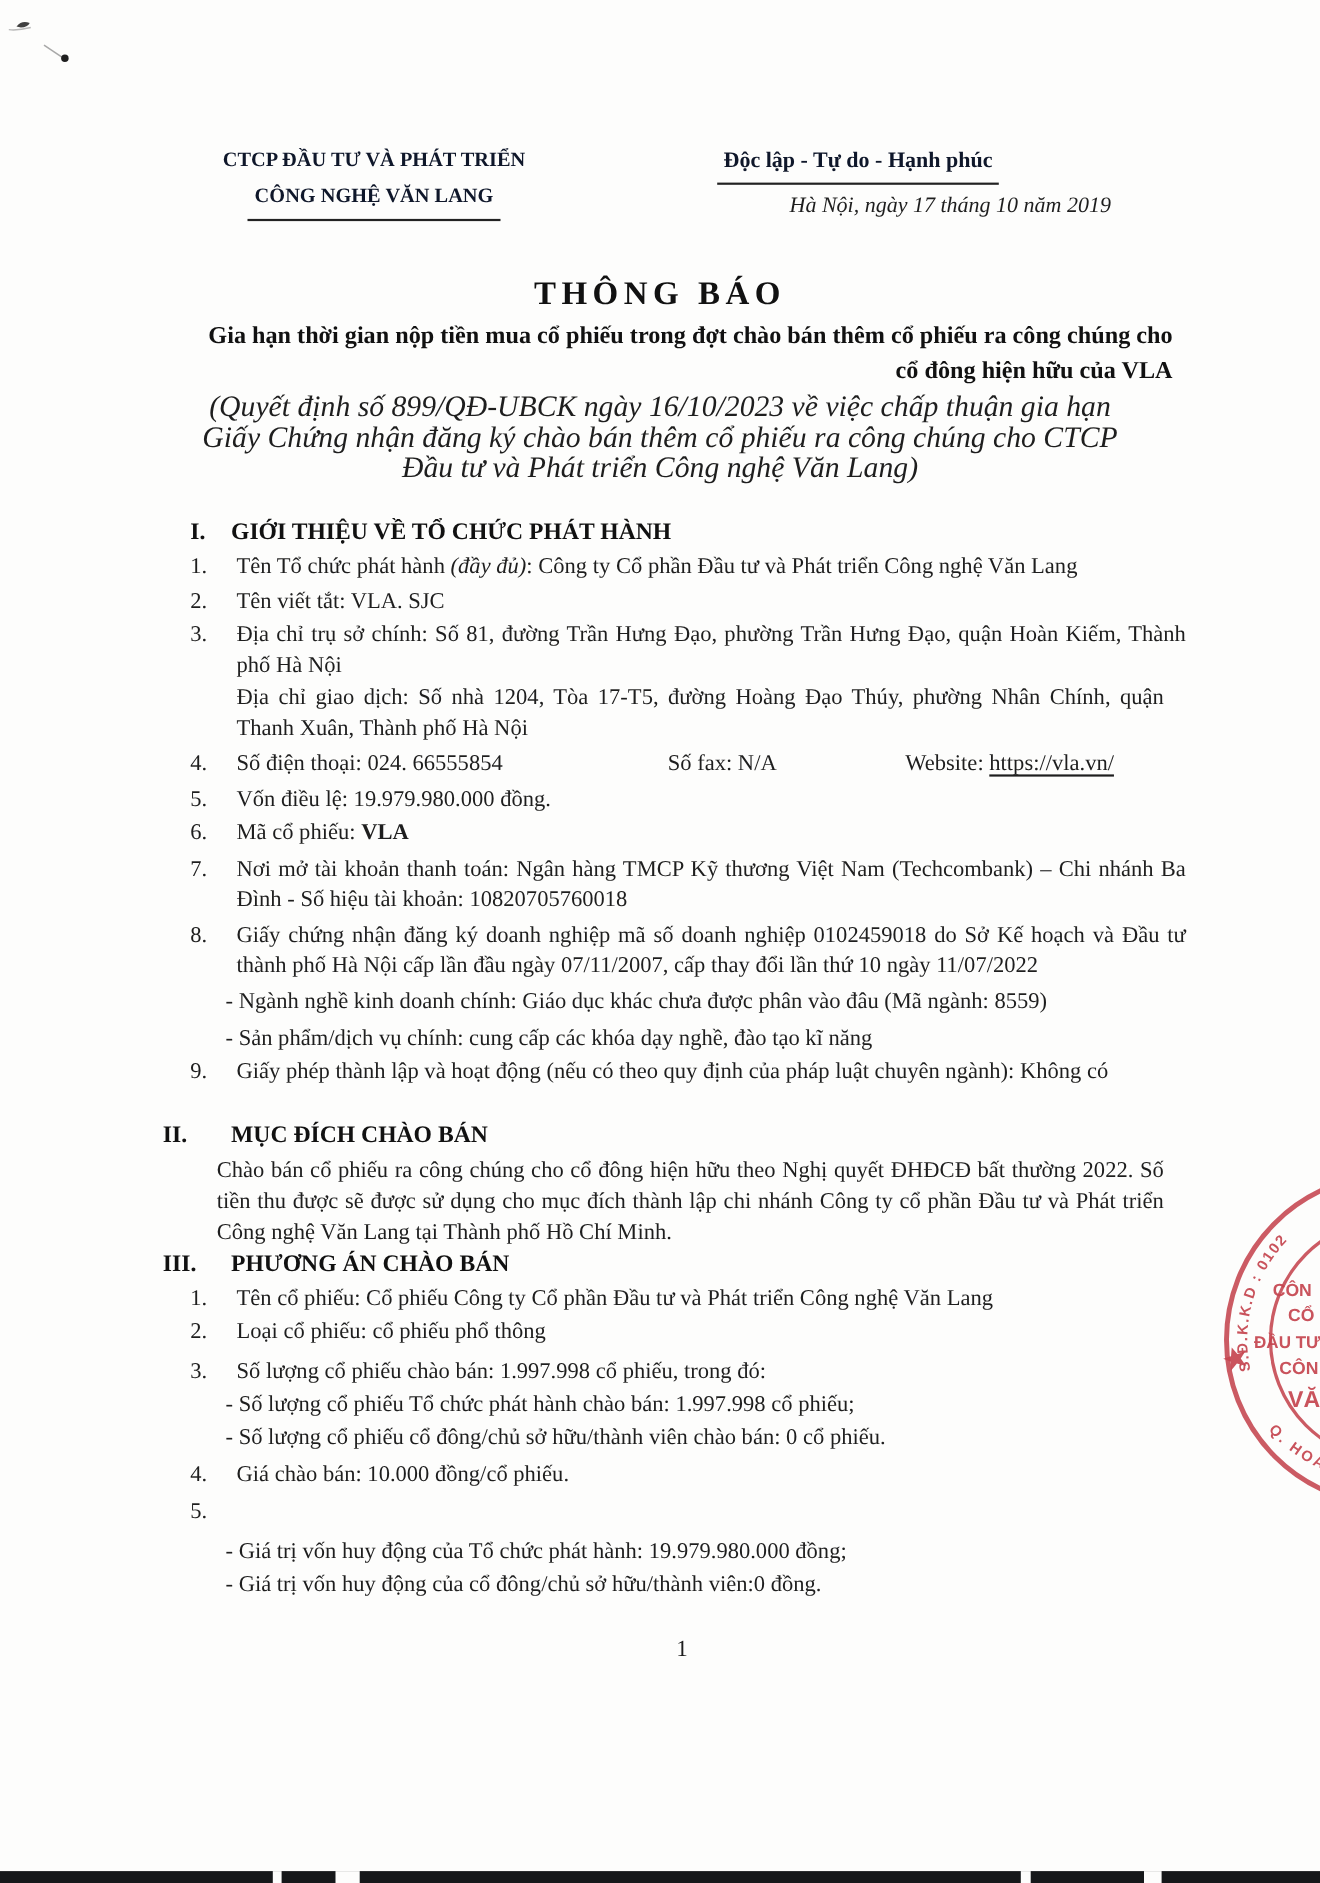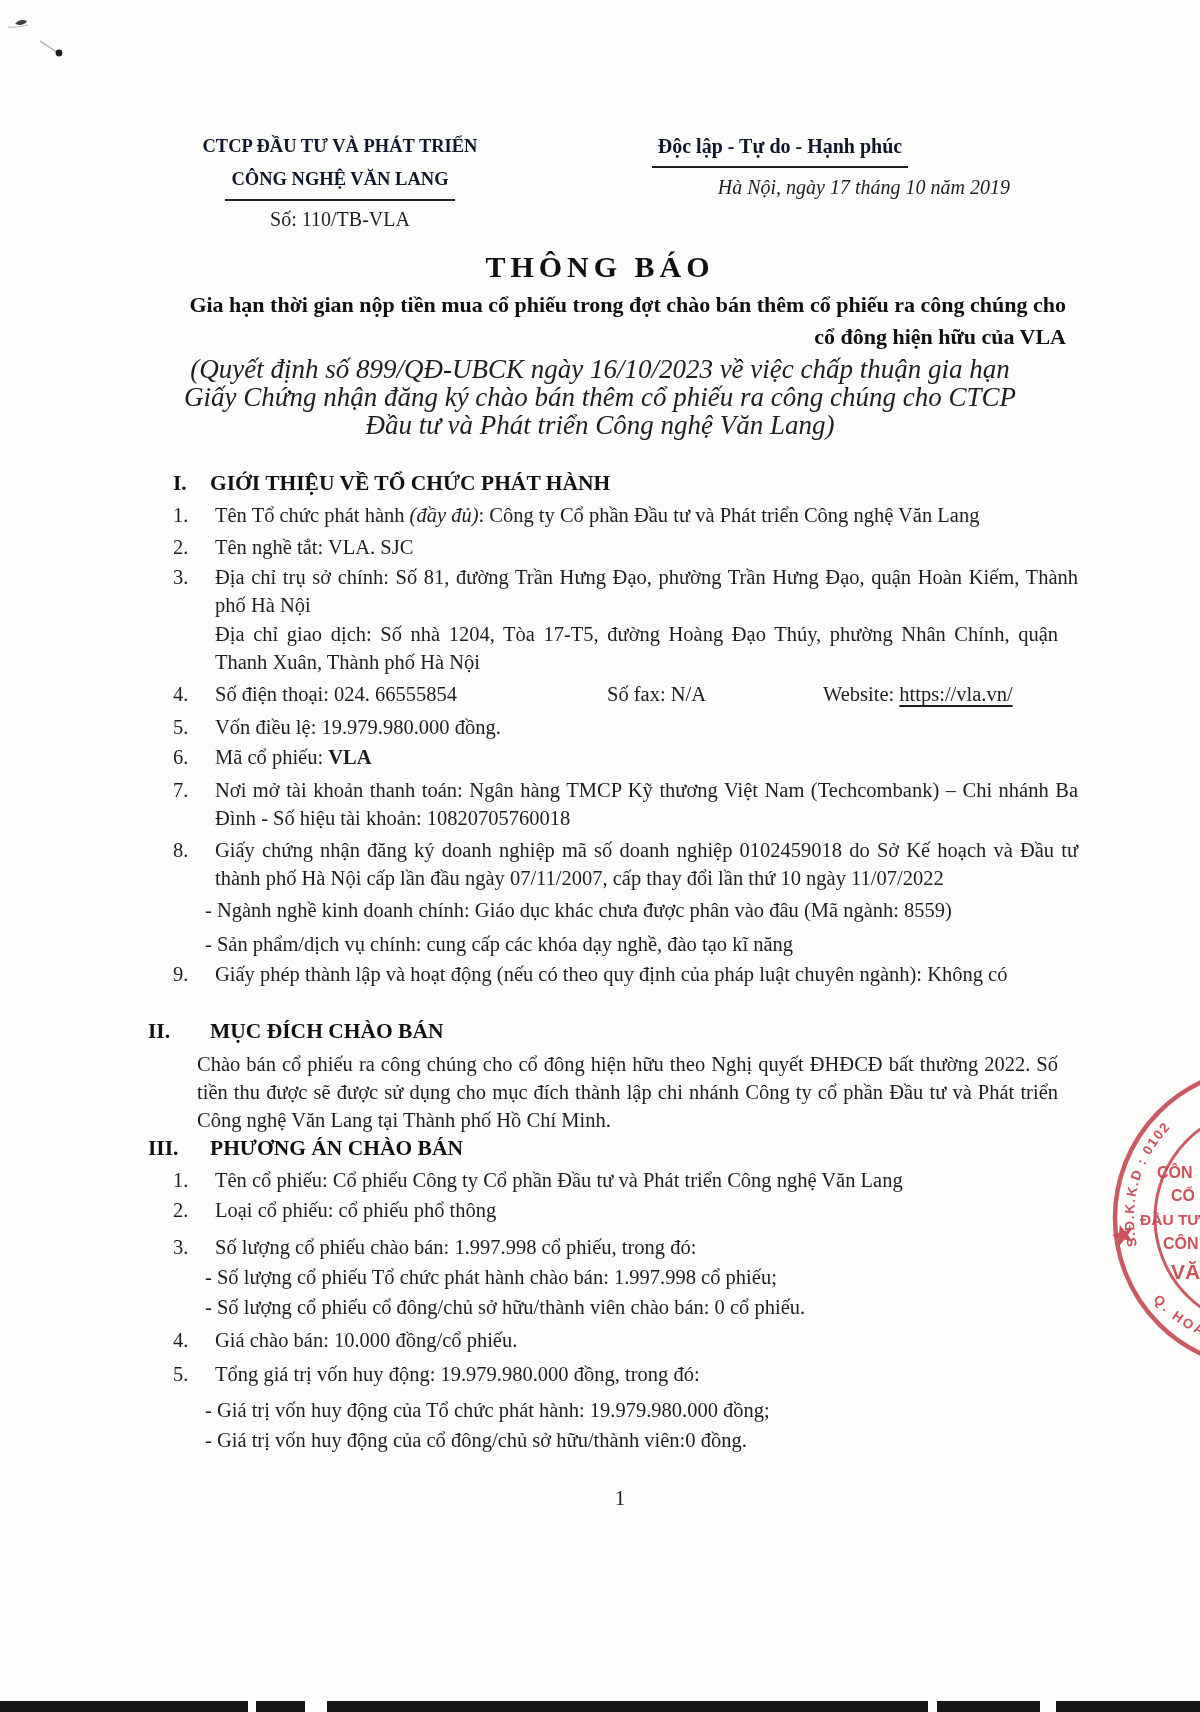--- a/index.html
+++ b/index.html
@@ -59,21 +59,20 @@
   <svg class="abs inkmarks" viewBox="0 0 120 90">
     <path d="M15,24 q5,-6 12,-3 q-2,4 -8,4 z" fill="#2b2b2b" opacity="0.9"></path>
     <path d="M8,27 q8,1 20,-2" stroke="#b9b9b9" stroke-width="1.2" fill="none"></path>
     <path d="M40,41 L58,53" stroke="#a8a8a8" stroke-width="1.4" fill="none"></path>
     <circle cx="59" cy="53" r="3.4" fill="#1f1f1f"></circle>
   </svg>
 
   <div class="abs hdr-left">
     <div class="hdr-b">CTCP ĐẦU TƯ VÀ PHÁT TRIỂN</div>
     <div class="hdr-b"><span class="hdr-u">CÔNG NGHỆ VĂN LANG</span></div>
-    <div class="doc-no">Số: 110/TB-VLA</div>
   </div>
 
   <div class="abs hdr-right">
     <div class="hdr-b" style="font-size:20px;"><span class="hdr-u">Độc lập - Tự do - Hạnh phúc</span></div>
     <div class="dateline">Hà Nội, ngày 17 tháng 10 năm 2019</div>
   </div>
 
   <div class="abs doc-title">THÔNG BÁO</div>
   <div class="abs doc-subtitle">Gia hạn thời gian nộp tiền mua cổ phiếu trong đợt chào bán thêm cổ phiếu ra công chúng cho cổ đông hiện hữu của VLA</div>
   <div class="abs decision-note">(Quyết định số 899/QĐ-UBCK ngày 16/10/2023 về việc chấp thuận gia hạn Giấy Chứng nhận đăng ký chào bán thêm cổ phiếu ra công chúng cho CTCP Đầu tư và Phát triển Công nghệ Văn Lang)</div>
@@ -83,21 +82,21 @@
     <span>GIỚI THIỆU VỀ TỔ CHỨC PHÁT HÀNH</span>
   </div>
 
   <div class="abs item" style="top:501px;">
     <span class="num">1.</span>
     <span>Tên Tổ chức phát hành </span><span class="it">(đầy đủ)</span><span>: Công ty Cổ phần Đầu tư và Phát triển Công nghệ Văn Lang</span>
   </div>
 
   <div class="abs item" style="top:533px;">
     <span class="num">2.</span>
-    <span>Tên nghề tắt: VLA. SJC</span>
+    <span>Tên viết tắt: VLA. SJC</span>
   </div>
 
   <div class="abs item" style="top:563px;">
     <span class="num">3.</span>
     <span>Địa chỉ trụ sở chính: Số 81, đường Trần Hưng Đạo, phường Trần Hưng Đạo, quận Hoàn Kiếm, Thành phố Hà Nội</span>
   </div>
 
   <div class="abs subpara" style="top:620px;">Địa chỉ giao dịch: Số nhà 1204, Tòa 17-T5, đường Hoàng Đạo Thúy, phường Nhân Chính, quận Thanh Xuân, Thành phố Hà Nội</div>
 
   <div class="abs item row4" style="top:680px;">
@@ -162,21 +161,20 @@
   <div class="abs dash" style="top:1263px;">- Số lượng cổ phiếu Tổ chức phát hành chào bán: 1.997.998 cổ phiếu;</div>
   <div class="abs dash" style="top:1293px;">- Số lượng cổ phiếu cổ đông/chủ sở hữu/thành viên chào bán: 0 cổ phiếu.</div>
 
   <div class="abs item" style="top:1326px;">
     <span class="num">4.</span>
     <span>Giá chào bán: 10.000 đồng/cổ phiếu.</span>
   </div>
 
   <div class="abs item" style="top:1360px;">
     <span class="num">5.</span>
-    <span>Tổng giá trị vốn huy động: 19.979.980.000 đồng, trong đó:</span>
   </div>
   <div class="abs dash" style="top:1396px;">- Giá trị vốn huy động của Tổ chức phát hành: 19.979.980.000 đồng;</div>
   <div class="abs dash" style="top:1426px;">- Giá trị vốn huy động của cổ đông/chủ sở hữu/thành viên:0 đồng.</div>
 
   <div class="abs pagenum">1</div>
 
   <svg class="abs stamp" viewBox="0 0 340 340">
     <g fill="none" stroke="#c5454f" opacity="0.88">
       <circle cx="170" cy="170" r="150" stroke-width="4.5"></circle>
       <circle cx="170" cy="170" r="110" stroke-width="3"></circle>

